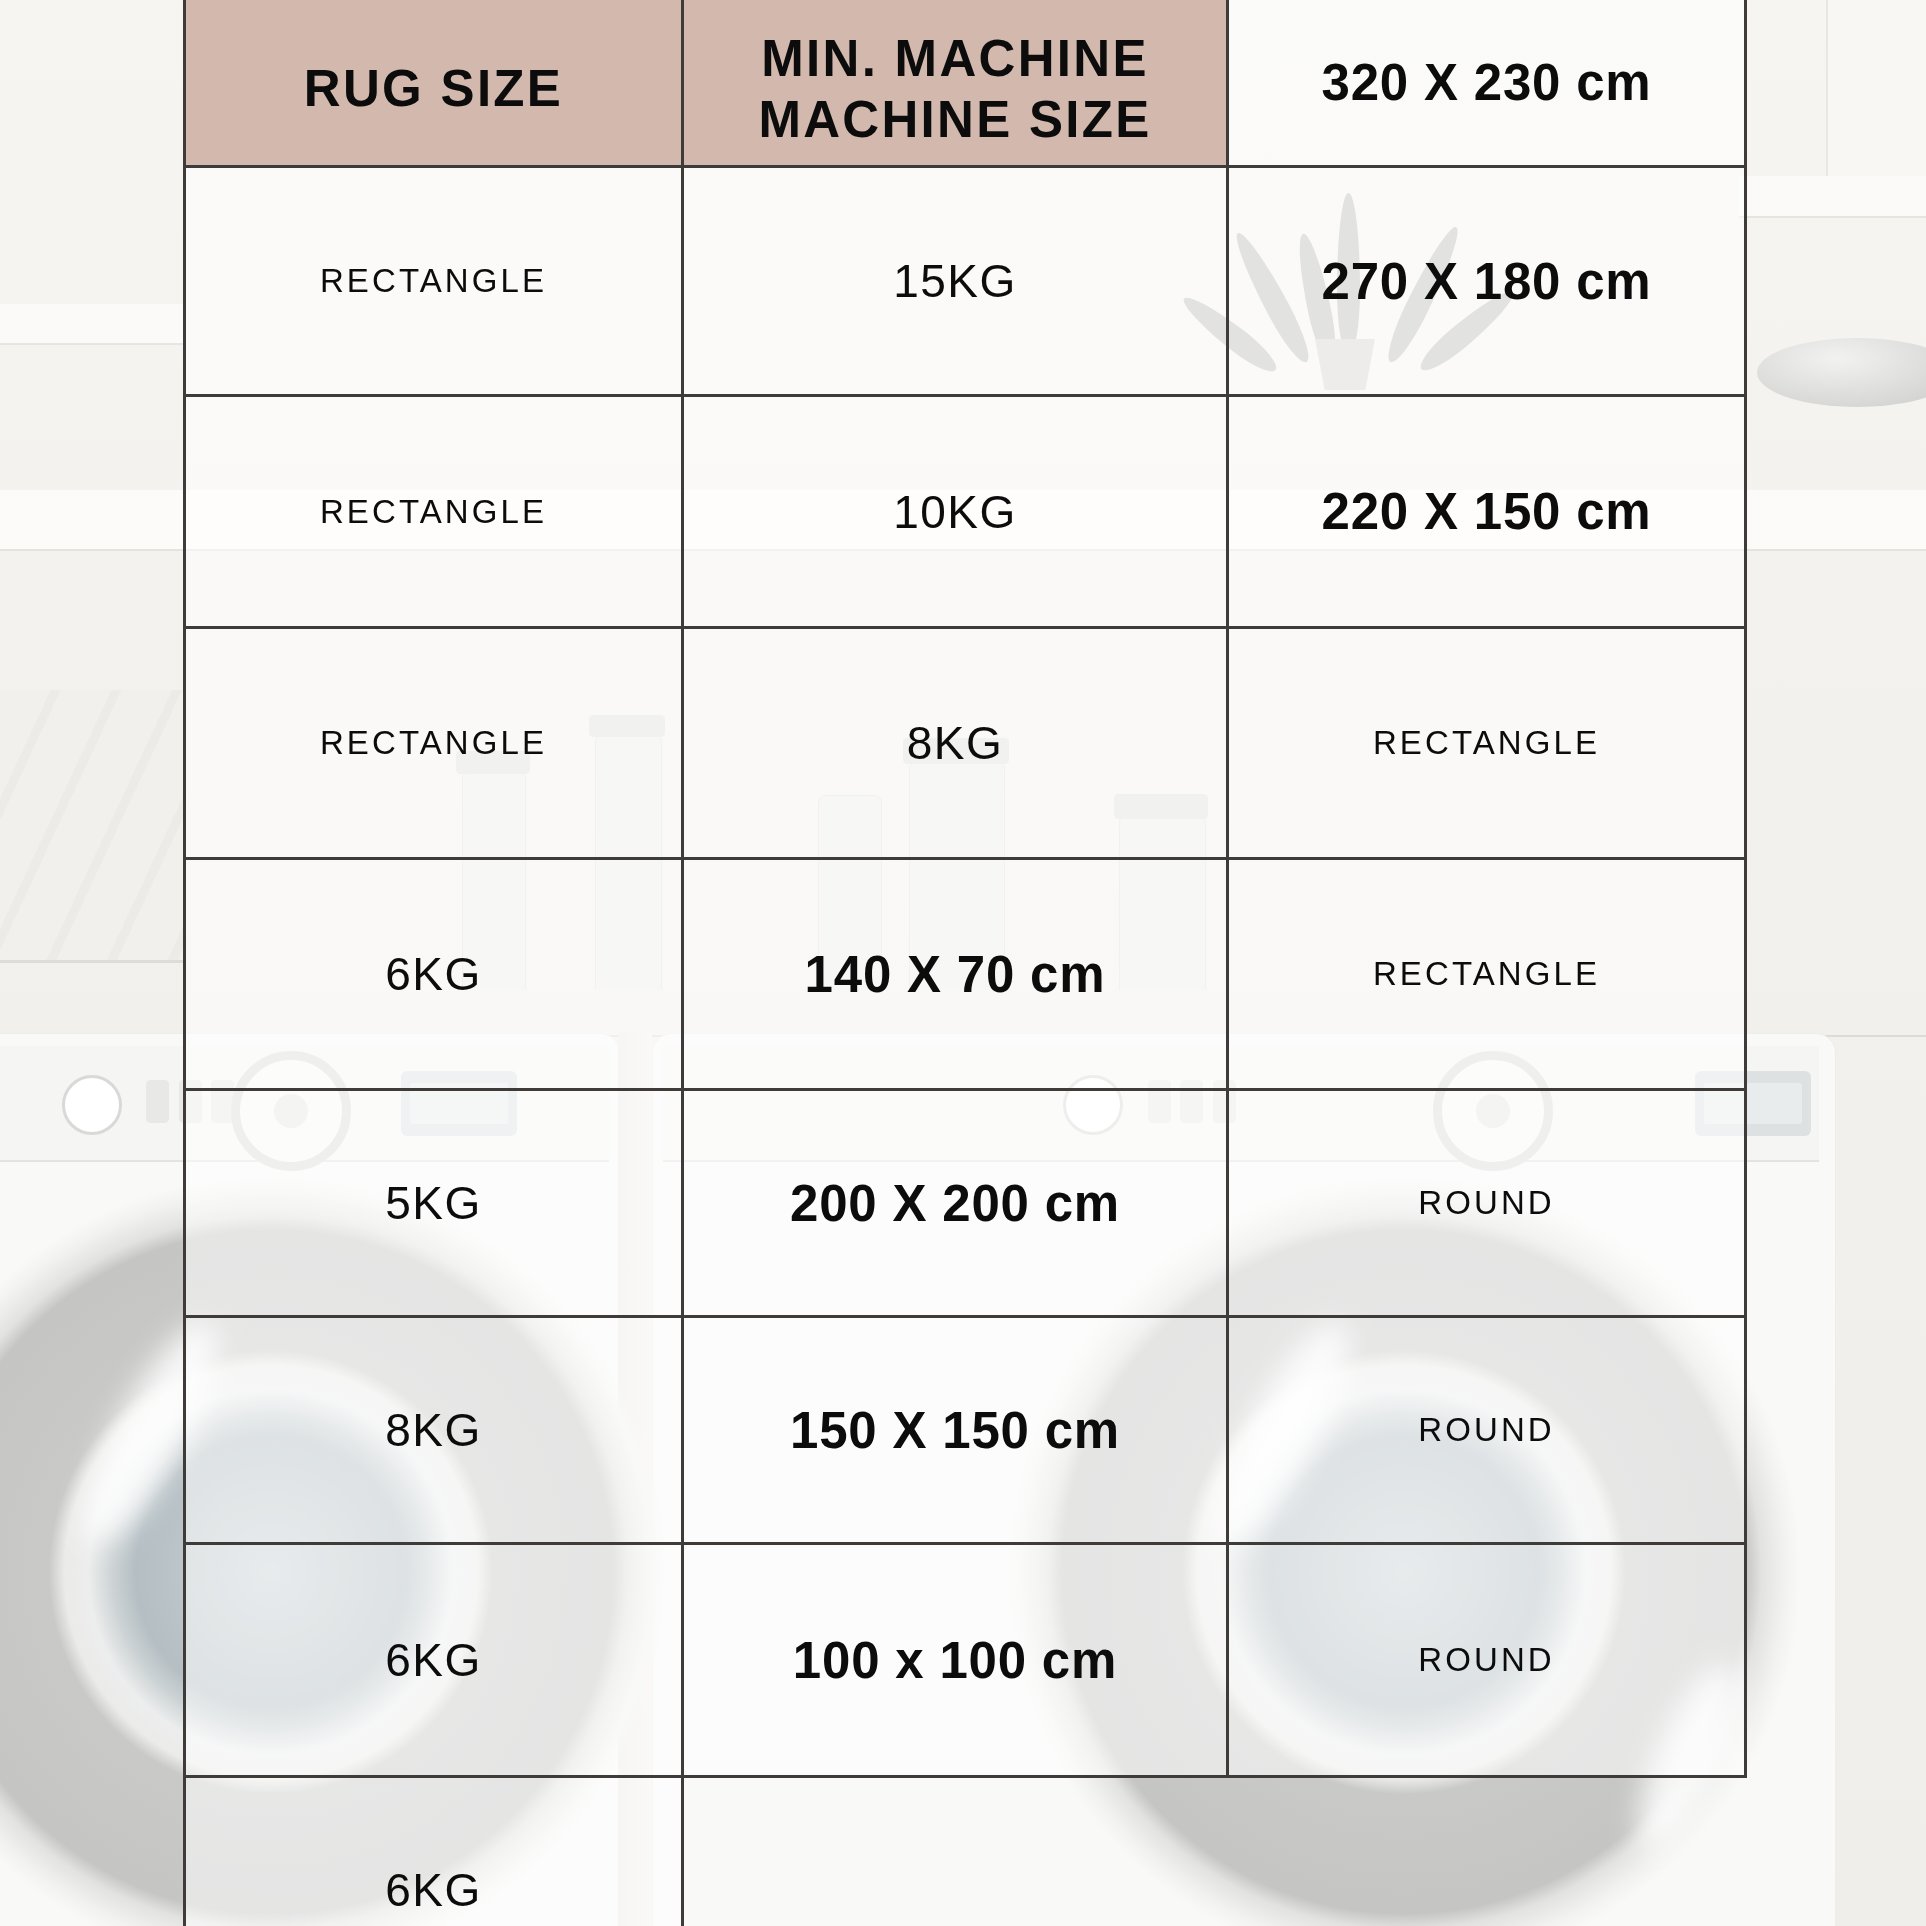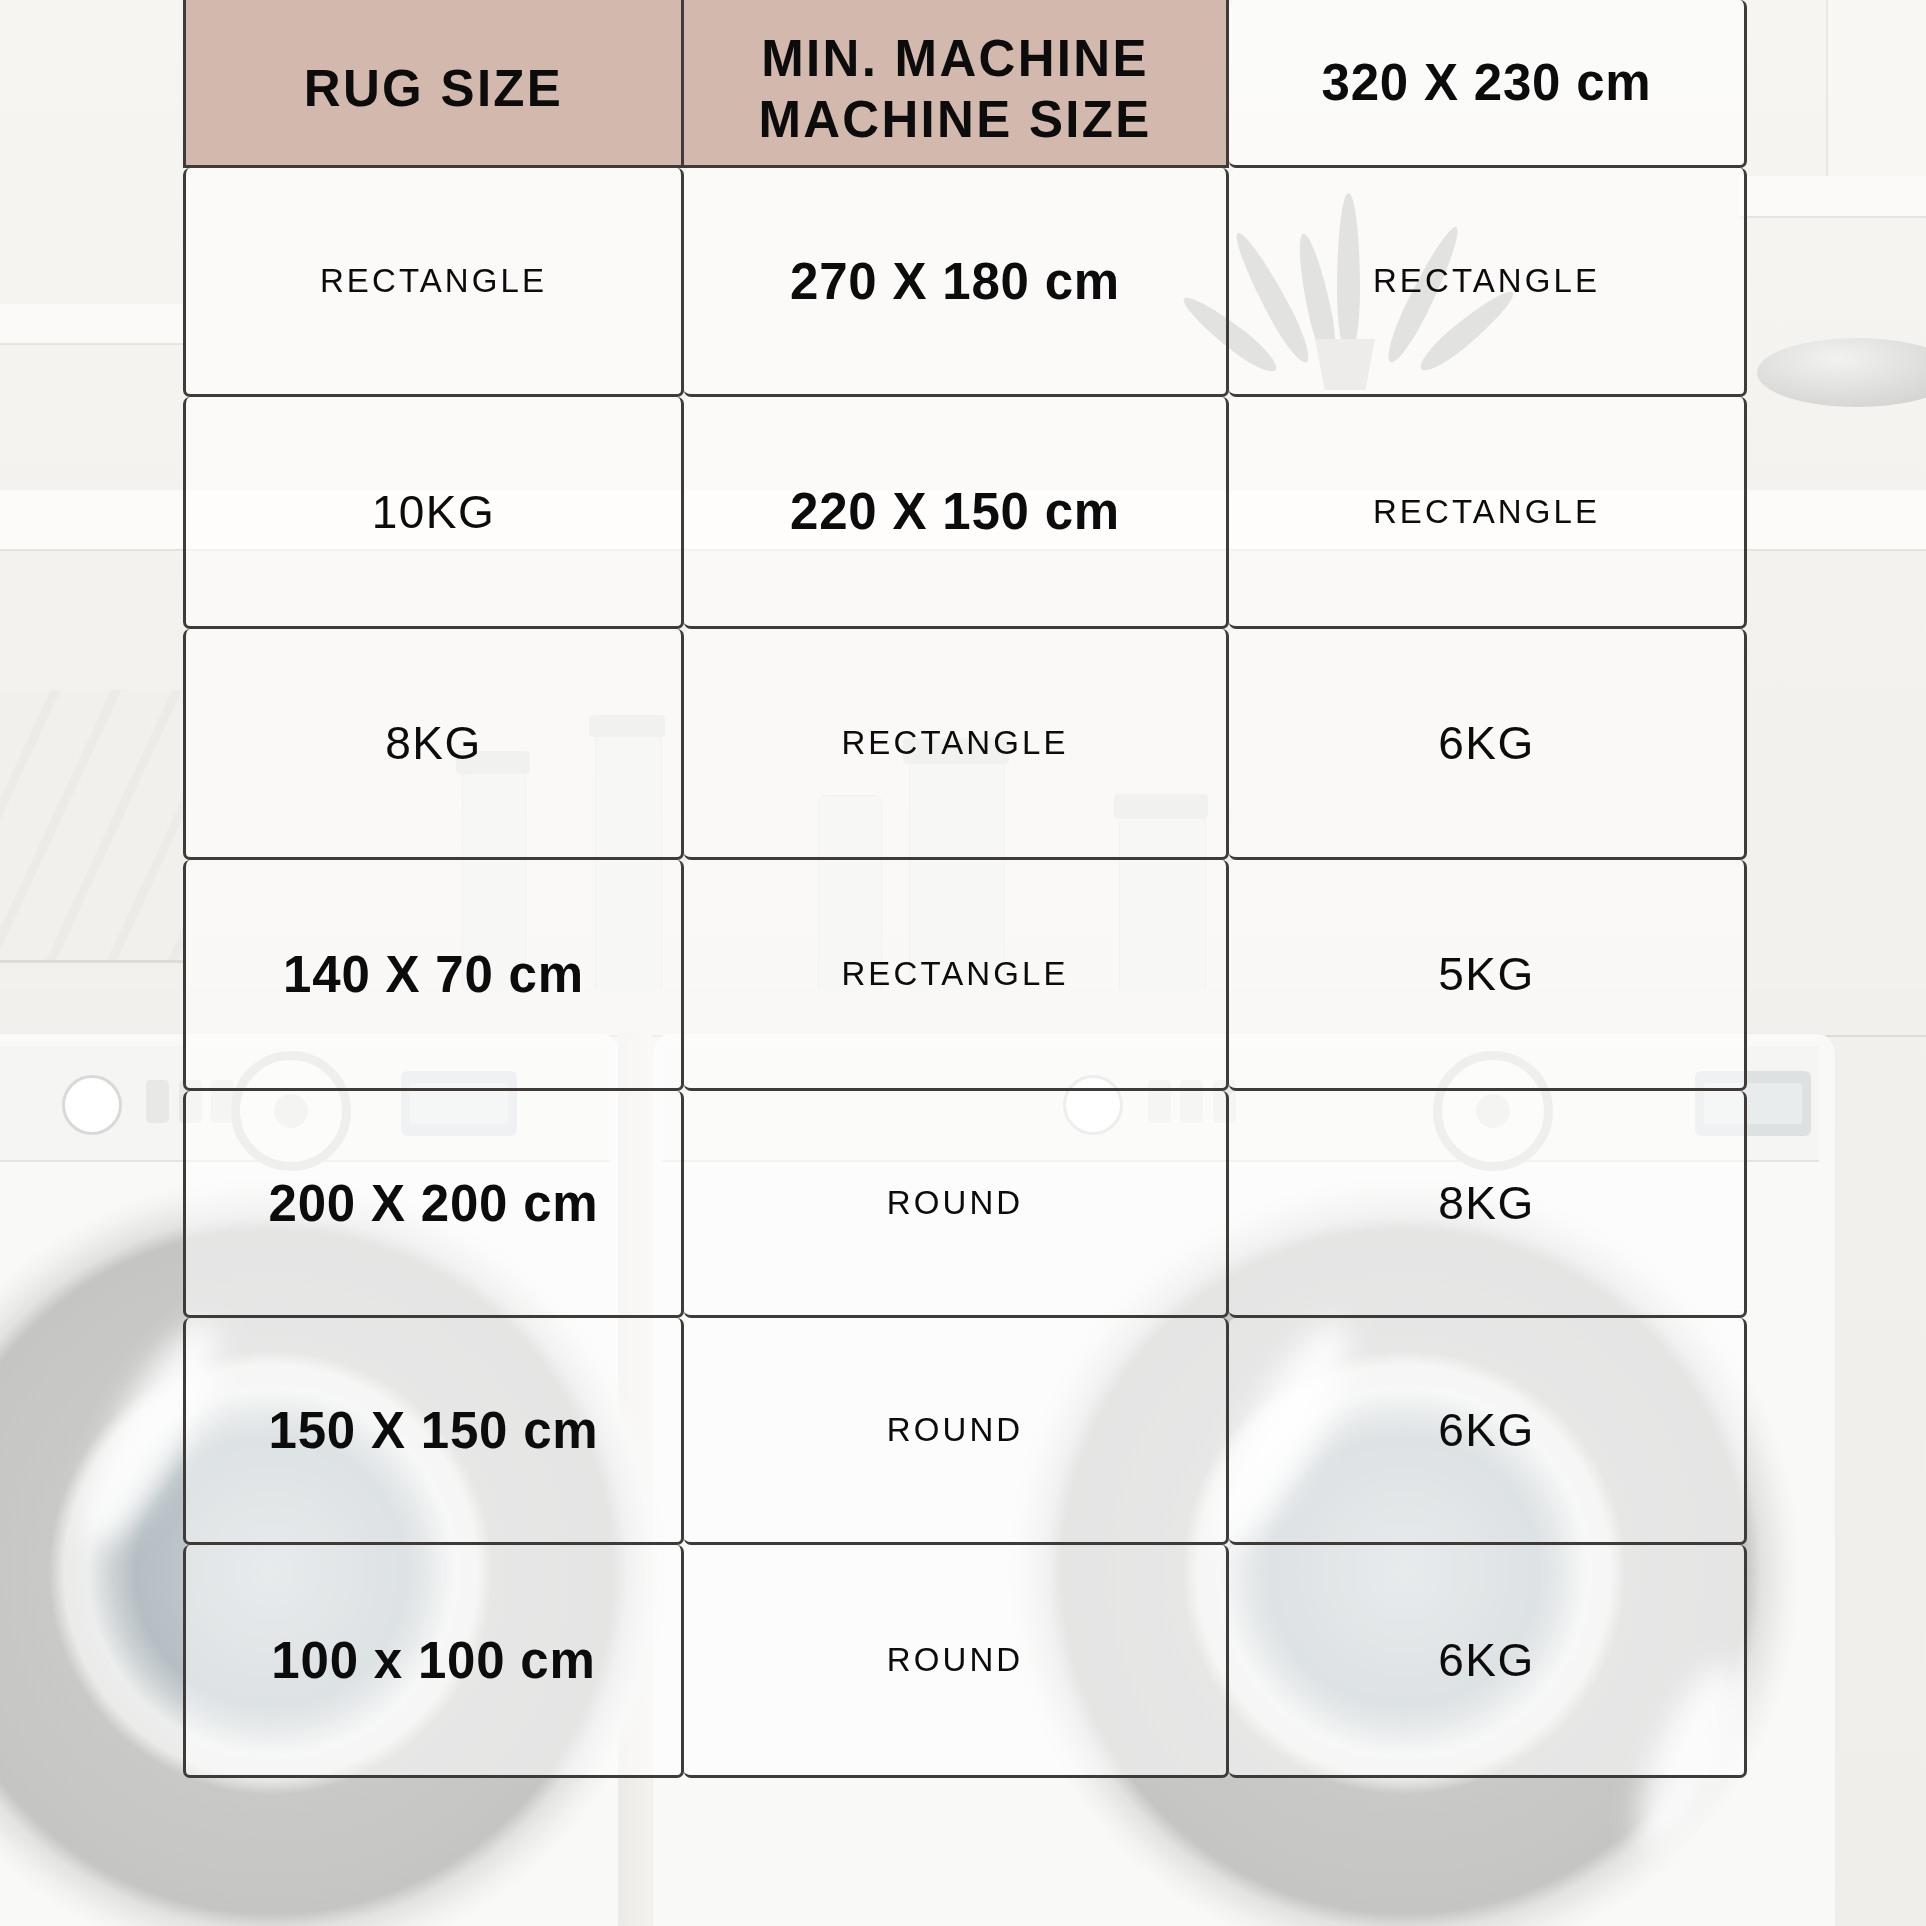--- a/index.html
+++ b/index.html
@@ -47,21 +47,21 @@
 
   
   .rug-table{position:absolute;left:183px;top:0;z-index:2;display:grid;
              grid-template-columns:501px 545px 518px;
              grid-template-rows:168px 229px 232px 231px 231px 227px 227px 233px 227px;}
   .rug-table > div{box-sizing:border-box;border-right:3.1px solid #3e3b38;border-bottom:3.1px solid #3e3b38;
                    display:flex;align-items:center;justify-content:center;text-align:center;}
   .rug-table > div:nth-child(3n+1){border-left:3.1px solid #3e3b38;}
   .hcell{background:#d2b8ad;border-bottom-width:3.9px;align-items:flex-start;
          padding:14px 9.2px 0 9.2px;font-weight:bold;font-size:51px;letter-spacing:2.3px;line-height:1.18;}
-  .cell{background:rgba(255,255,255,0.55);border-radius:7px;}
+  .cell{background:rgba(255,255,255,0.55);}
   .size{font-weight:bold;font-size:51px;letter-spacing:0.8px;}
   .shape{font-size:33px;letter-spacing:3.1px;}
   .kg{font-size:46px;letter-spacing:1.5px;}
 </style>
 </head>
 <body>
 
 <div class="canvas">
 
   <div class="bg">
@@ -118,20 +118,21 @@
     <div class="glint" style="left:1657px;top:1657px;width:62px;height:200px;transform:rotate(24deg);"></div>
   </div>
 
   <div class="rug-table">
 
     <div class="hcell">RUG SIZE</div>
     <div class="hcell">MIN. MACHINE MACHINE SIZE</div>
 
     <div class="cell size">320 X 230 cm</div>
     <div class="cell shape">RECTANGLE</div>
+    <div class="cell kg">15KG</div>
 
     <div class="cell size">270 X 180 cm</div>
     <div class="cell shape">RECTANGLE</div>
     <div class="cell kg">10KG</div>
 
     <div class="cell size">220 X 150 cm</div>
     <div class="cell shape">RECTANGLE</div>
     <div class="cell kg">8KG</div>
 
     <div class="cell shape">RECTANGLE</div>

